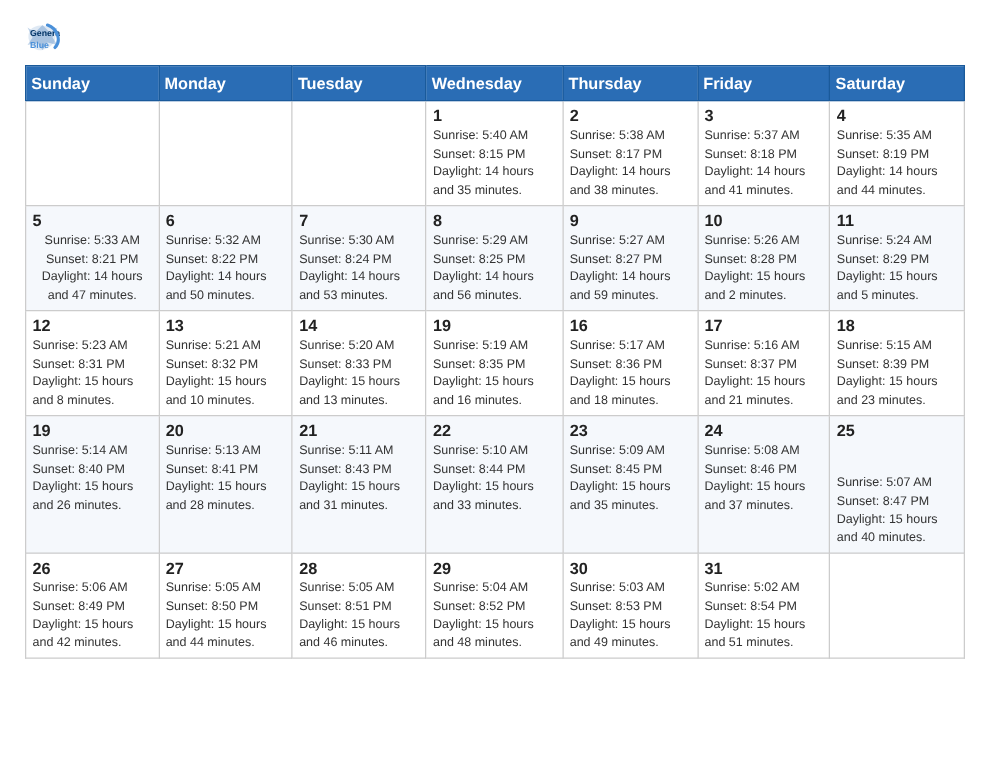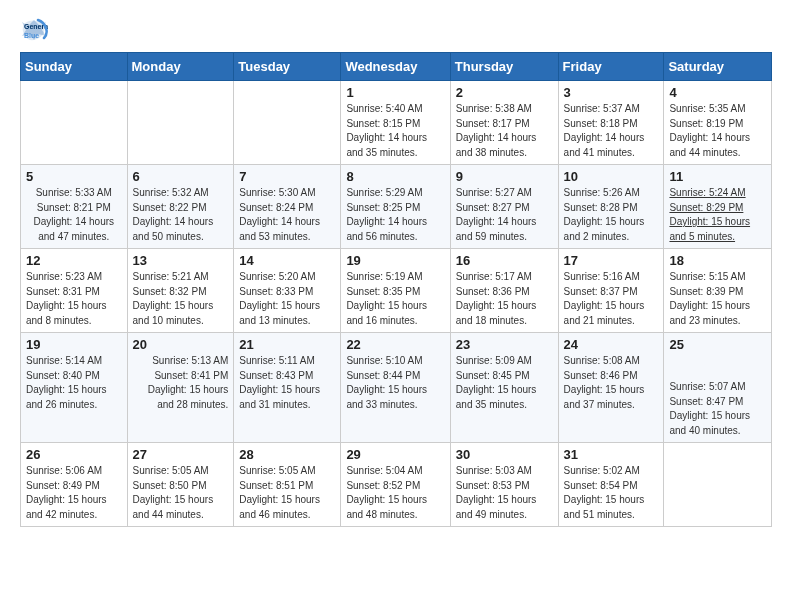--- a/index.html
+++ b/index.html
@@ -189,21 +189,21 @@
           </td>
           <td>
             <div class="day-num">10</div>
             <div class="day-info" style="white-space: pre-line;">Sunrise: 5:26 AM
 Sunset: 8:28 PM
 Daylight: 15 hours
 and 2 minutes.</div>
           </td>
           <td>
             <div class="day-num">11</div>
-            <div class="day-info" style="white-space: pre-line; text-decoration: underline;">Sunrise: 5:24 AM
+            <div class="day-info" style="white-space: pre-line;">Sunrise: 5:24 AM
 Sunset: 8:29 PM
 Daylight: 15 hours
 and 5 minutes.</div>
           </td>
         </tr>
         <tr>
           <td>
             <div class="day-num">12</div>
             <div class="day-info" style="white-space: pre-line;">Sunrise: 5:23 AM
 Sunset: 8:31 PM
@@ -256,21 +256,21 @@
         <tr>
           <td>
             <div class="day-num">19</div>
             <div class="day-info" style="white-space: pre-line;">Sunrise: 5:14 AM
 Sunset: 8:40 PM
 Daylight: 15 hours
 and 26 minutes.</div>
           </td>
           <td>
             <div class="day-num">20</div>
-            <div class="day-info" style="white-space: pre-line; text-align: right;">Sunrise: 5:13 AM
+            <div class="day-info" style="white-space: pre-line;">Sunrise: 5:13 AM
 Sunset: 8:41 PM
 Daylight: 15 hours
 and 28 minutes.</div>
           </td>
           <td>
             <div class="day-num">21</div>
             <div class="day-info" style="white-space: pre-line;">Sunrise: 5:11 AM
 Sunset: 8:43 PM
 Daylight: 15 hours
 and 31 minutes.</div>

